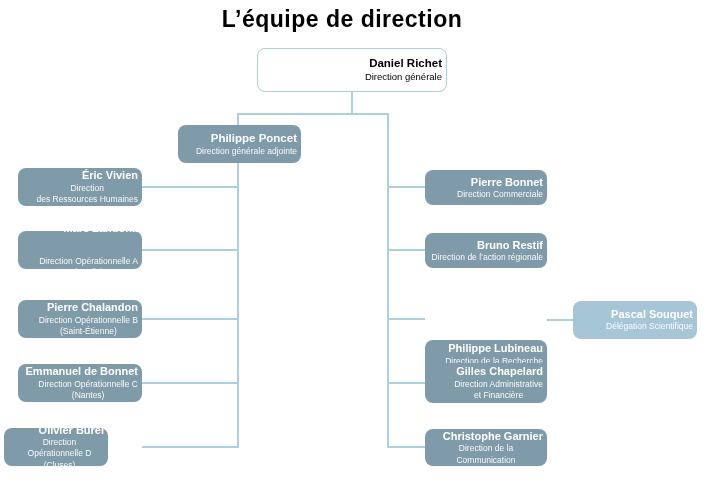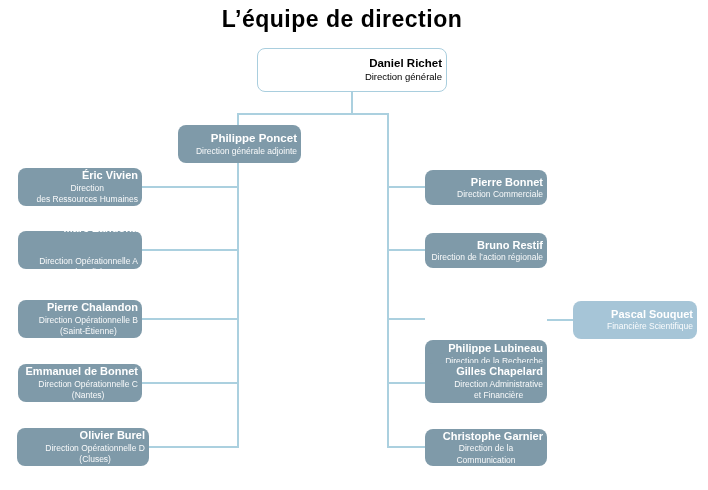--- a/index.html
+++ b/index.html
@@ -119,21 +119,21 @@
   <div class="node node-dark" style="left:18px; top:300px; width:124px; height:38px;">
     <span class="name">Pierre Chalandon</span>
     <span class="role">Direction Opérationnelle B
 (Saint-Étienne)</span>
   </div>
   <div class="node node-dark" style="left:18px; top:364px; width:124px; height:38px;">
     <span class="name">Emmanuel de Bonnet</span>
     <span class="role">Direction Opérationnelle C
 (Nantes)</span>
   </div>
-  <div class="node node-dark" style="left:17px; top:428px; width:132px; height:38px;padding-left:11px;">
+  <div class="node node-dark" style="left:4px; top:428px; width:104px; height:38px;padding-left:11px;">
     <span class="name">Olivier Burel</span>
     <span class="role">Direction Opérationnelle D
 (Cluses)</span>
   </div>
 
   <div class="node node-dark" style="left:425px; top:170px; width:122px; height:35px;">
     <span class="name">Pierre Bonnet</span>
     <span class="role">Direction Commerciale</span>
   </div>
   <div class="node node-dark" style="left:425px; top:233px; width:122px; height:35px;">
@@ -150,16 +150,16 @@
     <span class="role">Direction Administrative
 et Financière</span>
   </div>
   <div class="node node-dark" style="left:425px; top:429px; width:122px; height:37px;">
     <span class="name">Christophe Garnier</span>
     <span class="role">Direction de la Communication</span>
   </div>
 
   <div class="node node-light" style="left:573px; top:301px; width:124px; height:38px;">
     <span class="name">Pascal Souquet</span>
-    <span class="role">Financière Scientifique</span>
+    <span class="role">Délégation Scientifique</span>
   </div>
 
 </div>
 
 </body></html>

